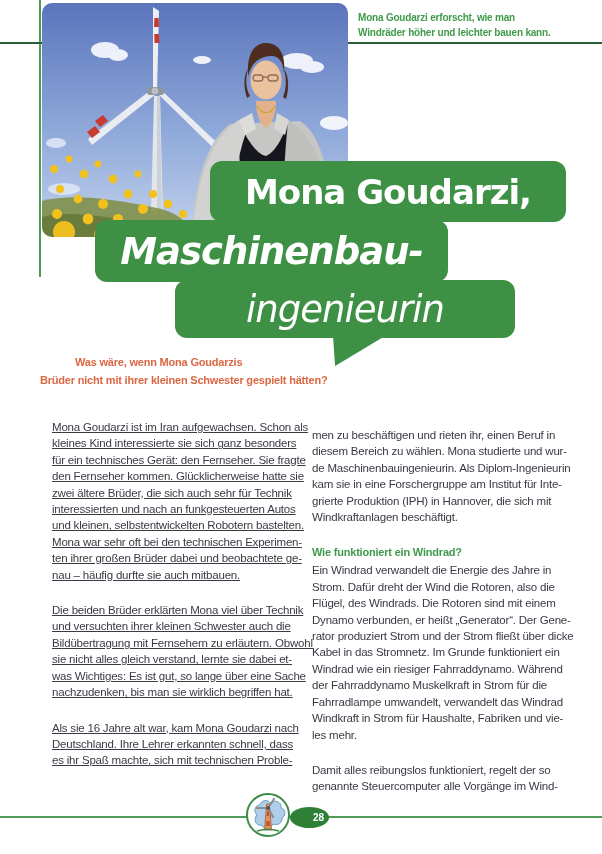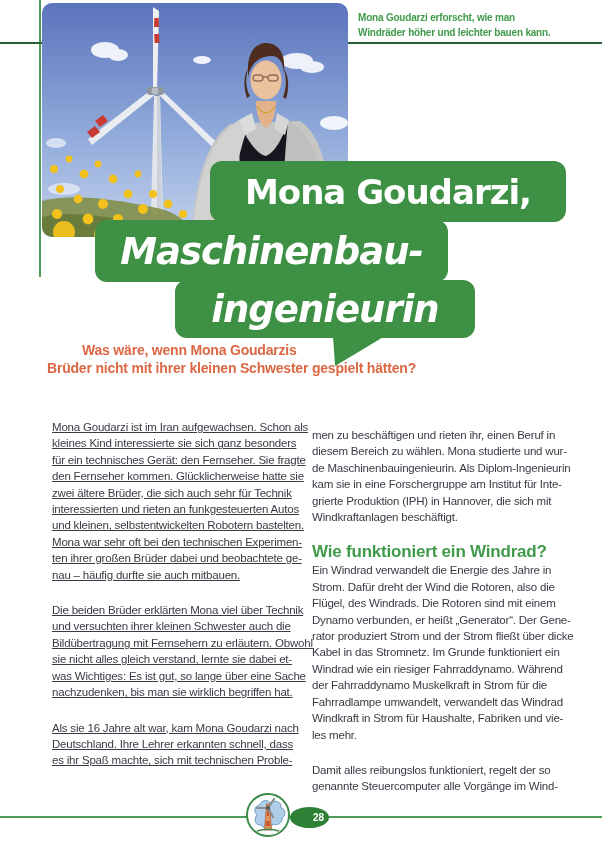--- a/index.html
+++ b/index.html
@@ -21,37 +21,37 @@
   
   .caption{position:absolute;left:358px;top:10px;width:220px;color:var(--green-text);
            font-size:10px;font-weight:bold;line-height:15px;letter-spacing:-0.2px;}
 
   
   .bubble-row{position:absolute;background:var(--green);border-radius:12px;z-index:2;
               display:flex;align-items:center;justify-content:center;color:#ffffff;
               font-family:"DejaVu Sans",sans-serif;}
   .r1{left:210px;top:161px;width:356px;height:61px;font-weight:bold;font-size:34px;letter-spacing:-1px;}
   .r2{left:95px;top:220px;width:353px;height:62px;font-style:italic;font-weight:600;font-size:37px;letter-spacing:-1px;}
-  .r3{left:175px;top:280px;width:300px;height:58px;font-style:italic;font-weight:700;font-size:37px;letter-spacing:-1px;}
+  .r3{left:175px;top:280px;width:340px;height:58px;font-style:italic;font-weight:400;font-size:37px;letter-spacing:-1px;}
   .tail{position:absolute;left:333px;top:336px;width:52px;height:30px;background:var(--green);
         clip-path:polygon(0 0,100% 0,4% 100%);z-index:2;}
 
   
-  .question{position:absolute;left:40px;top:341px;width:430px;color:var(--orange);
-            font-size:14px;font-weight:bold;line-height:18px;letter-spacing:-0.2px;margin-left:7px;}
+  .question{position:absolute;left:40px;top:353px;width:430px;color:var(--orange);
+            font-size:11px;font-weight:bold;line-height:18px;letter-spacing:-0.2px;}
   .question .q1{margin-left:35px;}
 
   
   .col{position:absolute;top:419px;width:272px;color:var(--body-text);
        font-size:11.5px;line-height:16.4px;letter-spacing:-0.2px;}
   .col-left{left:52px;text-decoration:underline;}
   .col-right{left:312px;margin-top:8px;}
   .para{margin:0 0 19px 0;}
   .tl{white-space:nowrap;}
-  .subhead{margin:0 0 2px 0;color:var(--green-text);font-size:17px;font-weight:bold;line-height:16px;}
+  .subhead{margin:0 0 2px 0;color:var(--green-text);font-size:11px;font-weight:bold;line-height:16px;}
 
   
   .ficon{position:absolute;left:246px;top:793px;width:44px;height:44px;border-radius:50%;
          background:#ffffff;border:2px solid #3F8B4A;box-sizing:border-box;z-index:3;}
   .badge{position:absolute;left:290px;top:807px;width:21px;height:21px;border-radius:50%;
          background:var(--badge-bg);color:#ffffff;font-size:10px;font-weight:bold;
          display:flex;align-items:center;justify-content:center;z-index:4;padding-left:18px;}
 </style>
 </head>
 <body>
@@ -165,21 +165,21 @@
     <div class="q2">Brüder nicht mit ihrer kleinen Schwester gespielt hätten?</div>
   </div>
 
   <div class="col col-left">
     <div class="para">
         <div class="tl">Mona Goudarzi ist im Iran aufgewachsen. Schon als</div>
         <div class="tl">kleines Kind interessierte sie sich ganz besonders</div>
         <div class="tl">für ein technisches Gerät: den Fernseher. Sie fragte</div>
         <div class="tl">den Fernseher kommen. Glücklicherweise hatte sie</div>
         <div class="tl">zwei ältere Brüder, die sich auch sehr für Technik</div>
-        <div class="tl">interessierten und rieten an funkgesteuerten Autos</div>
+        <div class="tl">interessierten und nach an funkgesteuerten Autos</div>
         <div class="tl">und kleinen, selbstentwickelten Robotern bastelten.</div>
         <div class="tl">Mona war sehr oft bei den technischen Experimen-</div>
         <div class="tl">ten ihrer großen Brüder dabei und beobachtete ge-</div>
         <div class="tl">nau – häufig durfte sie auch mitbauen.</div>
       </div>
     <div class="para">
         <div class="tl">Die beiden Brüder erklärten Mona viel über Technik</div>
         <div class="tl">und versuchten ihrer kleinen Schwester auch die</div>
         <div class="tl">Bildübertragung mit Fernsehern zu erläutern. Obwohl</div>
         <div class="tl">sie nicht alles gleich verstand, lernte sie dabei et-</div>

